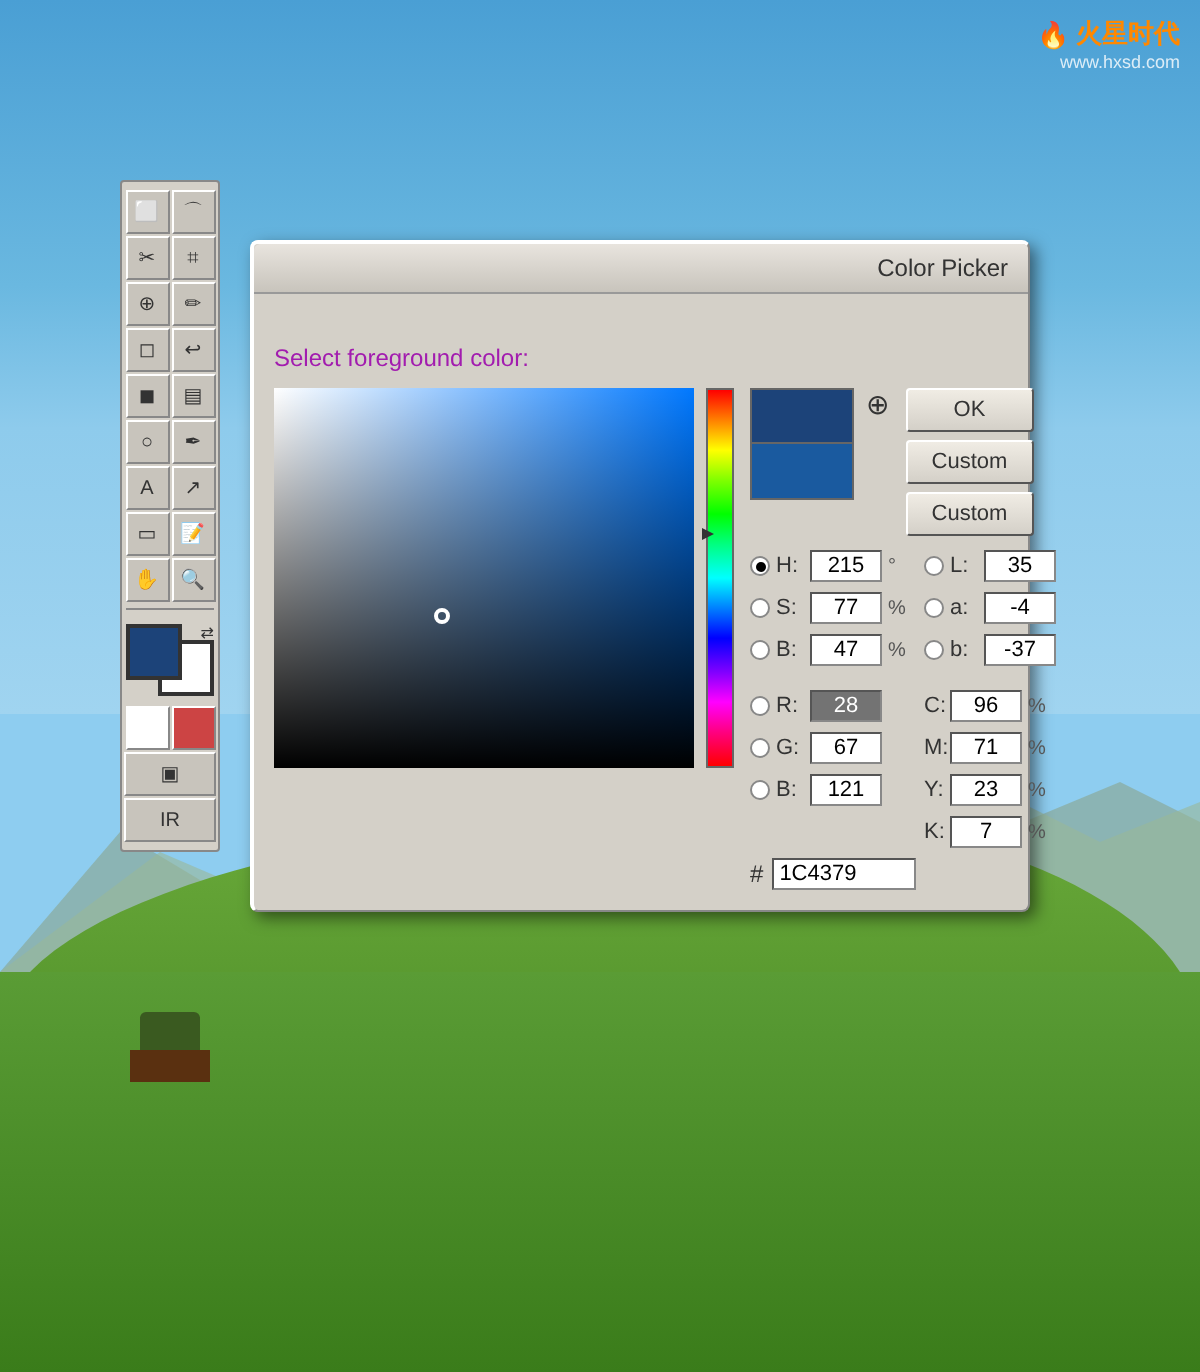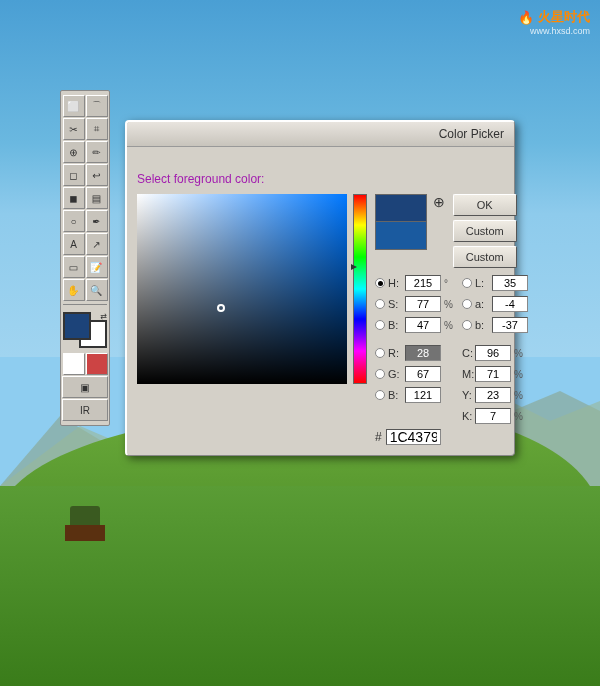--- a/index.html
+++ b/index.html
@@ -353,27 +353,27 @@
       gap: 4px;
       margin-top: 4px;
     }
 
     .hex-hash {
       font-size: 12px;
       color: #333;
     }
 
     .hex-input {
-      width: 55px;
+      width: 72px;
       height: 16px;
       border: 1px solid #888;
       border-top-color: #555;
       border-left-color: #555;
       background: #fff;
-      font-size: 14px;
+      font-size: 11px;
       padding: 0 3px;
     }
 
     
     .web-colors-row {
       display: flex;
       align-items: center;
       gap: 5px;
       margin-top: 8px;
     }

